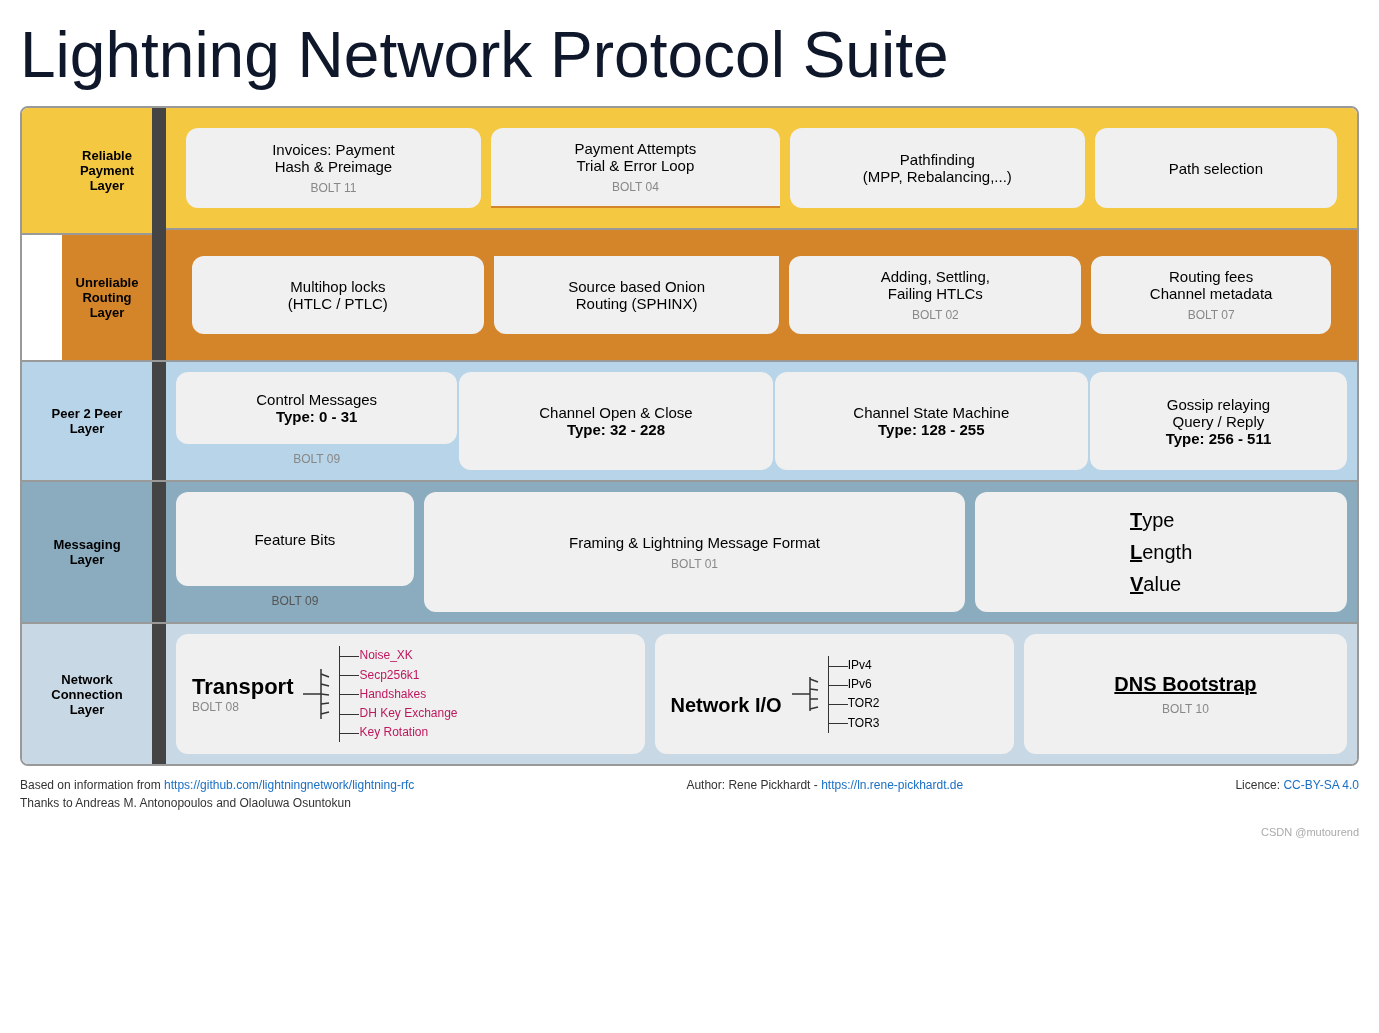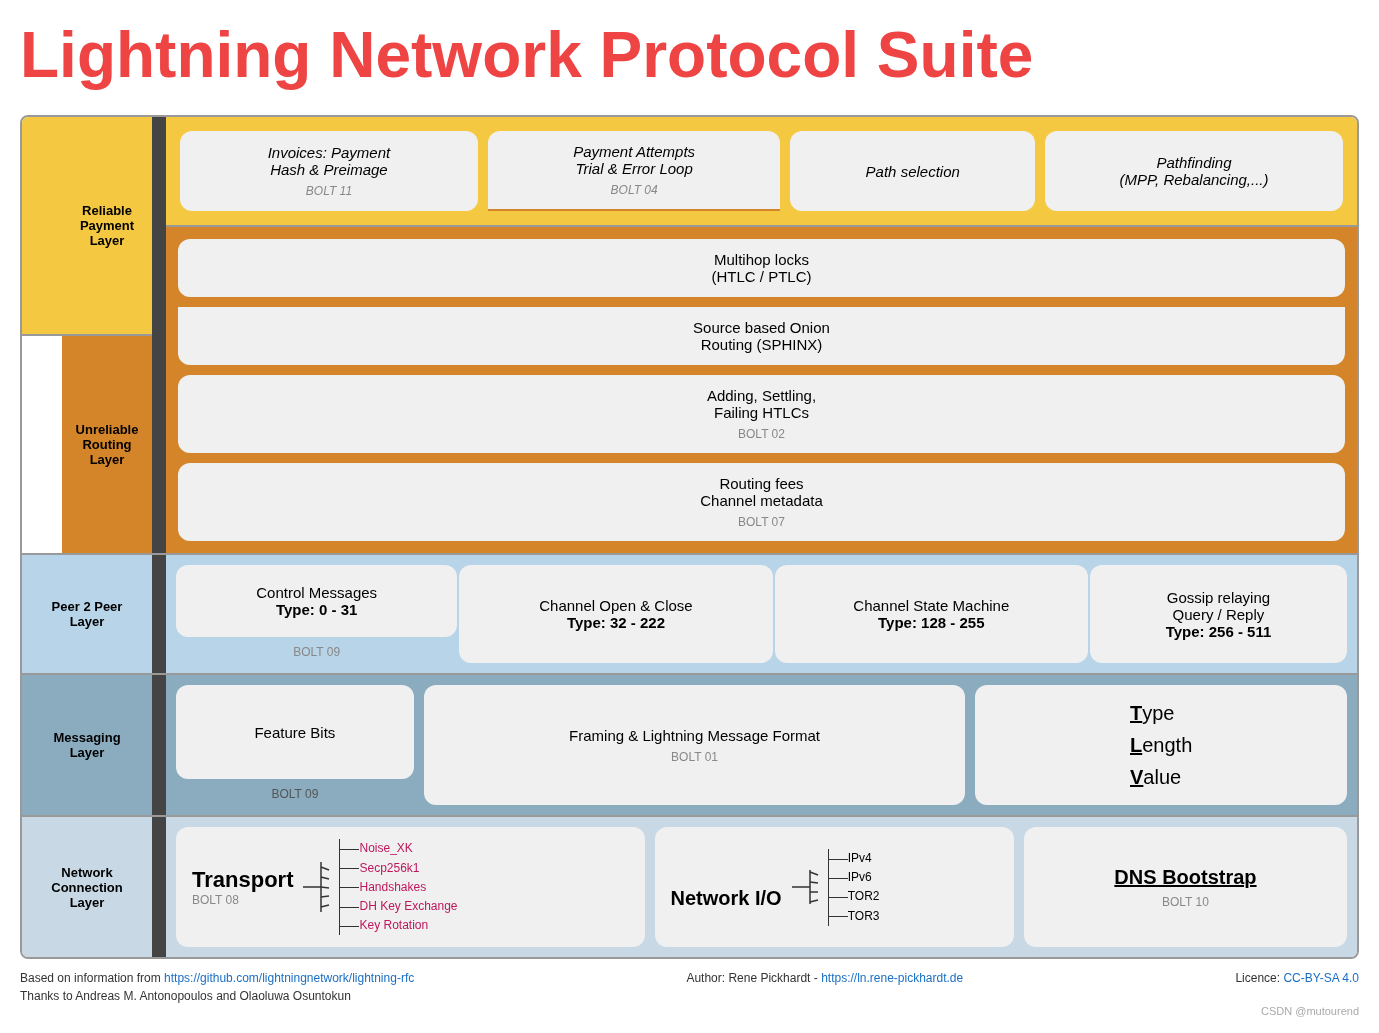--- a/index.html
+++ b/index.html
@@ -5,23 +5,23 @@
     * { box-sizing: border-box; margin: 0; padding: 0; }
     body {
       font-family: Arial, sans-serif;
       background: #fff;
       padding: 20px;
       width: 1379px;
       min-height: 1033px;
     }
     h1 {
       font-size: 64px;
-      font-weight: 700;
-      color: #ef4444;
-      margin-bottom: 25px;
+      font-weight: 400;
+      color: #0f172a;
+      margin-bottom: 16px;
       line-height: 1.1;
     }
     .diagram {
       width: 100%;
       border: 2px solid #999;
       border-radius: 8px;
       overflow: hidden;
     }
     .layer-row {
       display: flex;
@@ -183,30 +183,28 @@
 
     .combined-right {
       flex: 1;
       display: flex;
       flex-direction: column;
     }
     .combined-top {
       background: #f5c842;
       display: flex;
       gap: 10px;
-      padding: 14px;
+      padding: 20px;
       border-bottom: 2px solid #999;
-      font-style: italic;
     }
     .combined-bottom {
       background: #d4852a;
       display: flex;
       gap: 10px;
-      padding: 12px;
-      flex-direction: column;
+      padding: 26px;
     }
 
     .footer {
       margin-top: 12px;
       font-size: 12px;
       color: #333;
     }
     .footer a { color: #1a6fc4; text-decoration: none; }
     .footer-row { display: flex; justify-content: space-between; align-items: flex-start; }
     .footer-bottom { margin-top: 4px; }
@@ -241,26 +239,26 @@
           <span class="bolt-label">BOLT 11</span>
         </div>
 
         <div style="flex:1.1; display:flex; flex-direction:column; gap:0;">
           <div class="cell" style="flex:1; border-radius:12px 12px 0 0; border-bottom: 2px solid #d4852a;">
             <span>Payment Attempts<br>Trial &amp; Error Loop</span>
             <span class="bolt-label">BOLT 04</span>
           </div>
         </div>
 
+        <div class="cell" style="flex:1;">
+          <span>Pathfinding<br>(MPP, Rebalancing,...)</span>
+        </div>
+
         <div class="cell" style="flex:0.8;">
           <span>Path selection</span>
-        </div>
-
-        <div class="cell" style="flex:1;">
-          <span>Pathfinding<br>(MPP, Rebalancing,...)</span>
         </div>
       </div>
 
       <div class="combined-bottom">
 
         <div class="cell" style="flex:1;">
           <span>Multihop locks<br>(HTLC / PTLC)</span>
         </div>
 
         <div style="flex:1.1;">
@@ -287,21 +285,21 @@
     <div class="dark-bar"></div>
     <div class="p2p-content">
 
       <div style="flex:1; display:flex; flex-direction:column; gap:8px;">
         <div class="cell" style="flex:1;">
           <span>Control Messages<br><strong>Type: 0 - 31</strong></span>
         </div>
         <div style="text-align:center; font-size:12px; color:#888; padding-bottom:4px;">BOLT 09</div>
       </div>
       <div class="cell" style="flex:1;">
-        <span>Channel Open &amp; Close<br><strong>Type: 32 - 222</strong></span>
+        <span>Channel Open &amp; Close<br><strong>Type: 32 - 228</strong></span>
       </div>
       <div class="cell" style="flex:1;">
         <span>Channel State Machine<br><strong>Type: 128 - 255</strong></span>
       </div>
       <div class="cell" style="flex:0.8;">
         <span>Gossip relaying<br>Query / Reply<br><strong>Type: 256 - 511</strong></span>
       </div>
     </div>
   </div>
 
@@ -398,14 +396,14 @@
     </div>
     <div>
       <span>Author: Rene Pickhardt - </span><a href="#">https://ln.rene-pickhardt.de</a>
     </div>
     <div>
       <span>Licence: </span><a href="#">CC-BY-SA 4.0</a>
     </div>
   </div>
   <div class="footer-bottom">Thanks to Andreas M. Antonopoulos and Olaoluwa Osuntokun</div>
 </div>
-<div style="text-align:right; font-size:11px; color:#aaa; margin-top:2px;">CSDN @mutourend</div>
+<div style="text-align:right; font-size:11px; color:#aaa; margin-top:16px;">CSDN @mutourend</div>
 </div>
 
 </body></html>

